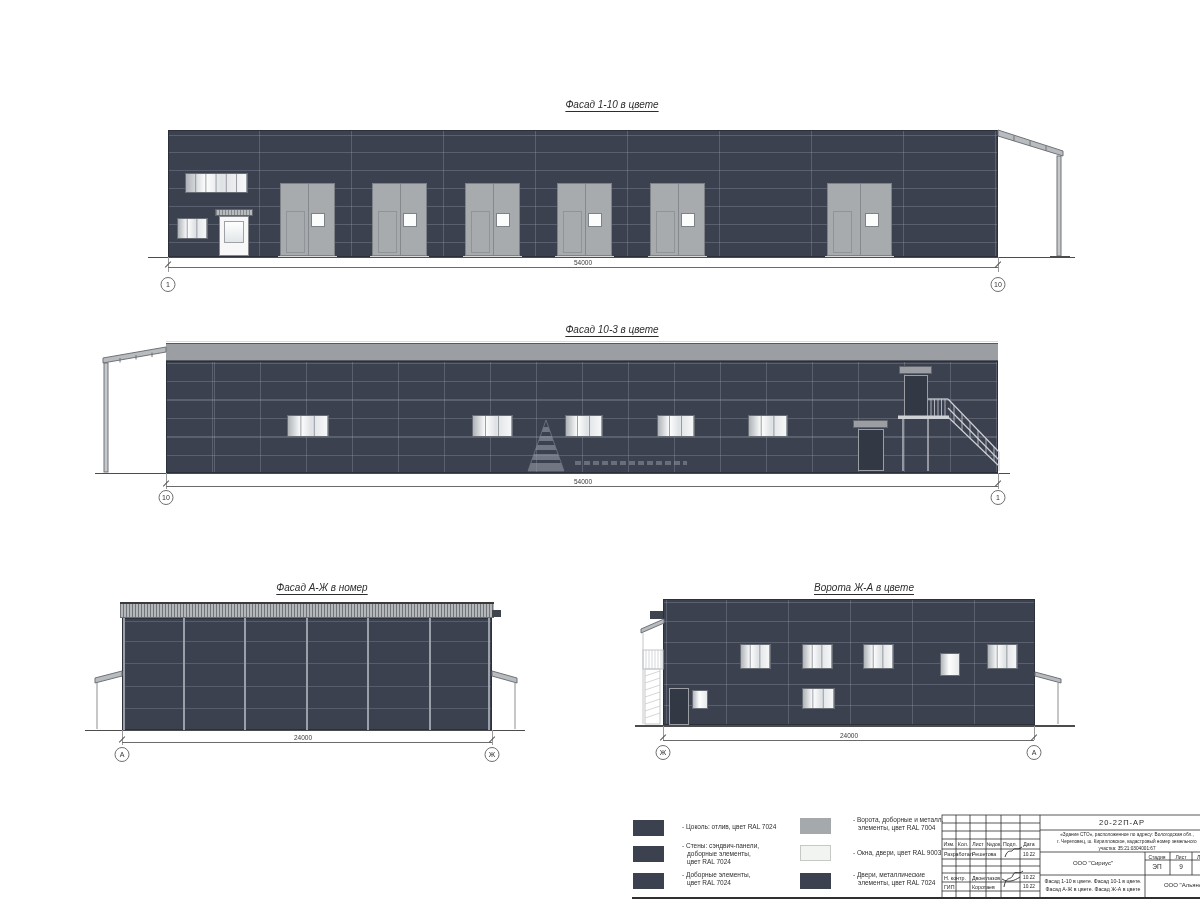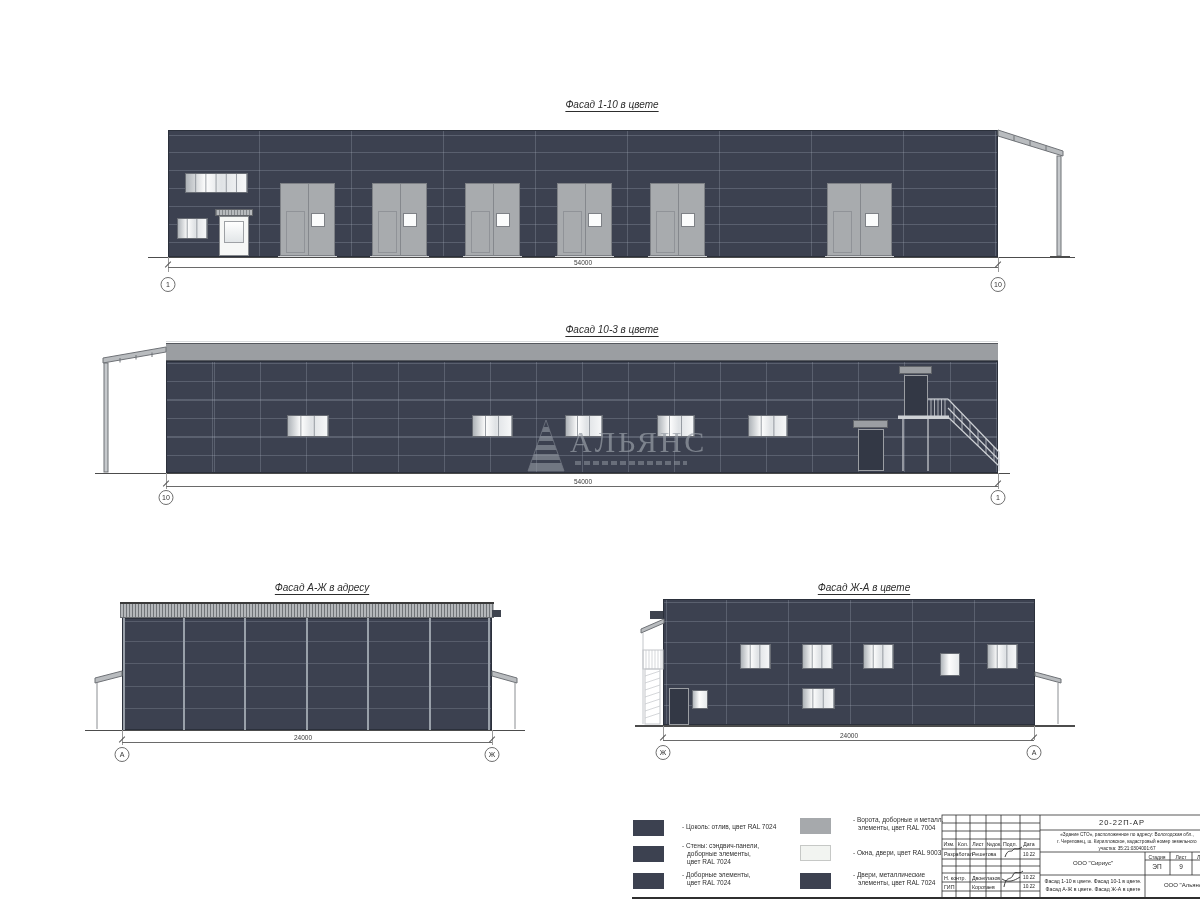--- a/index.html
+++ b/index.html
@@ -135,56 +135,55 @@
   <div class="a topline" style="left:166px;top:341px;width:832px;height:1px"></div>
   <div class="a parapet" style="left:166px;top:343px;width:832px;height:18px"></div>
   <div class="a wall f2" style="left:166px;top:361px;width:832px;height:112px"></div>
 
   <div class="a win p3" style="left:287px;top:415px;width:42px;height:22px"></div>
   <div class="a win p3" style="left:472px;top:415px;width:41px;height:22px"></div>
   <div class="a win p3" style="left:565px;top:415px;width:38px;height:22px"></div>
   <div class="a win p3" style="left:657px;top:415px;width:38px;height:22px"></div>
   <div class="a win p3" style="left:748px;top:415px;width:40px;height:22px"></div>
 
-  <div class="a wm-text" style="left:570px;top:425px">АЛЬЯНС</div>
   <div class="a wm-tag" style="left:575px;top:461px;width:112px"></div>
 
   <div class="a cano" style="left:853px;top:420px;width:35px;height:8px"></div>
   <div class="a ddoor" style="left:858px;top:429px;width:26px;height:42px"></div>
   <div class="a cano" style="left:899px;top:366px;width:33px;height:8px"></div>
   <div class="a ddoor" style="left:904px;top:375px;width:24px;height:43px"></div>
 
   <div class="a ground" style="left:95px;top:472.5px;width:915px"></div>
   <div class="a ext" style="left:166px;top:473px;height:16px"></div>
   <div class="a ext" style="left:998px;top:473px;height:16px"></div>
   <div class="a dim" style="left:166px;top:486px;width:832px"></div>
   <div class="a dlabel" style="left:583px;top:478px">54000</div>
   <div class="a axc" style="left:166px;top:490px">10</div>
   <div class="a axc" style="left:998px;top:490px">1</div>
 
-  <div class="a ftitle" style="left:322px;top:582px">Фасад А-Ж в адресу</div>
+  <div class="a ftitle" style="left:322px;top:582px">Фасад А-Ж в номер</div>
   <div class="a roofband" style="left:120px;top:602px;width:374px;height:16px"></div>
   <div class="a stub" style="left:492px;top:610px;width:9px;height:7px"></div>
   <div class="a wall f3" style="left:122px;top:618px;width:370px;height:112px"></div>
   <div class="a bayline" style="left:123px;top:618px;height:112px"></div>
   <div class="a bayline" style="left:183px;top:618px;height:112px"></div>
   <div class="a bayline" style="left:244px;top:618px;height:112px"></div>
   <div class="a bayline" style="left:306px;top:618px;height:112px"></div>
   <div class="a bayline" style="left:367px;top:618px;height:112px"></div>
   <div class="a bayline" style="left:429px;top:618px;height:112px"></div>
   <div class="a bayline" style="left:488px;top:618px;height:112px"></div>
   <div class="a ground" style="left:85px;top:729.5px;width:440px"></div>
   <div class="a ext" style="left:122px;top:730px;height:15px"></div>
   <div class="a ext" style="left:492px;top:730px;height:15px"></div>
   <div class="a dim" style="left:122px;top:742px;width:370px"></div>
   <div class="a dlabel" style="left:303px;top:734px">24000</div>
   <div class="a axc" style="left:122px;top:747px">А</div>
   <div class="a axc" style="left:492px;top:747px">Ж</div>
 
-  <div class="a ftitle" style="left:864px;top:582px">Фасад Ж-А в цвете</div>
+  <div class="a ftitle" style="left:864px;top:582px">Ворота Ж-А в цвете</div>
   <div class="a stub" style="left:650px;top:611px;width:14px;height:8px"></div>
   <div class="a wall f4" style="left:663px;top:599px;width:372px;height:126px"></div>
   <div class="a win p3" style="left:740px;top:644px;width:31px;height:25px"></div>
   <div class="a win p3" style="left:802px;top:644px;width:31px;height:25px"></div>
   <div class="a win p3" style="left:863px;top:644px;width:31px;height:25px"></div>
   <div class="a win p1" style="left:940px;top:653px;width:20px;height:23px"></div>
   <div class="a win p3" style="left:987px;top:644px;width:31px;height:25px"></div>
   <div class="a ddoor" style="left:669px;top:688px;width:20px;height:37px"></div>
   <div class="a win p1" style="left:692px;top:690px;width:16px;height:19px"></div>
   <div class="a win p3" style="left:802px;top:688px;width:33px;height:21px"></div>

